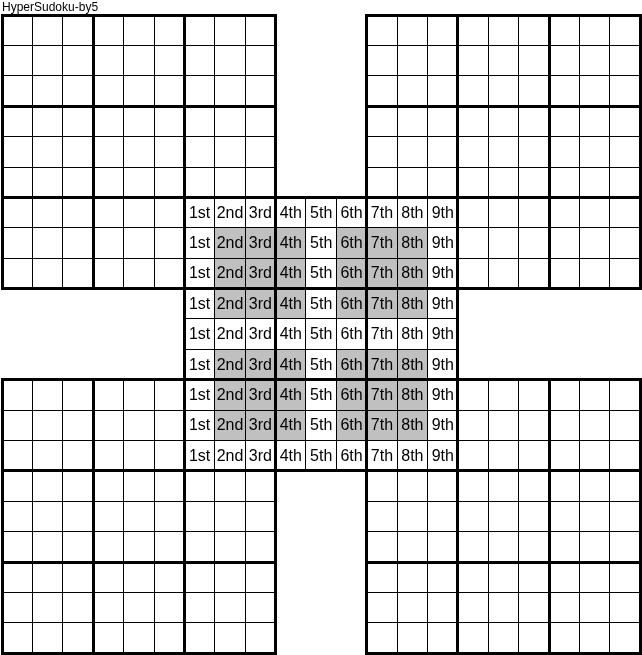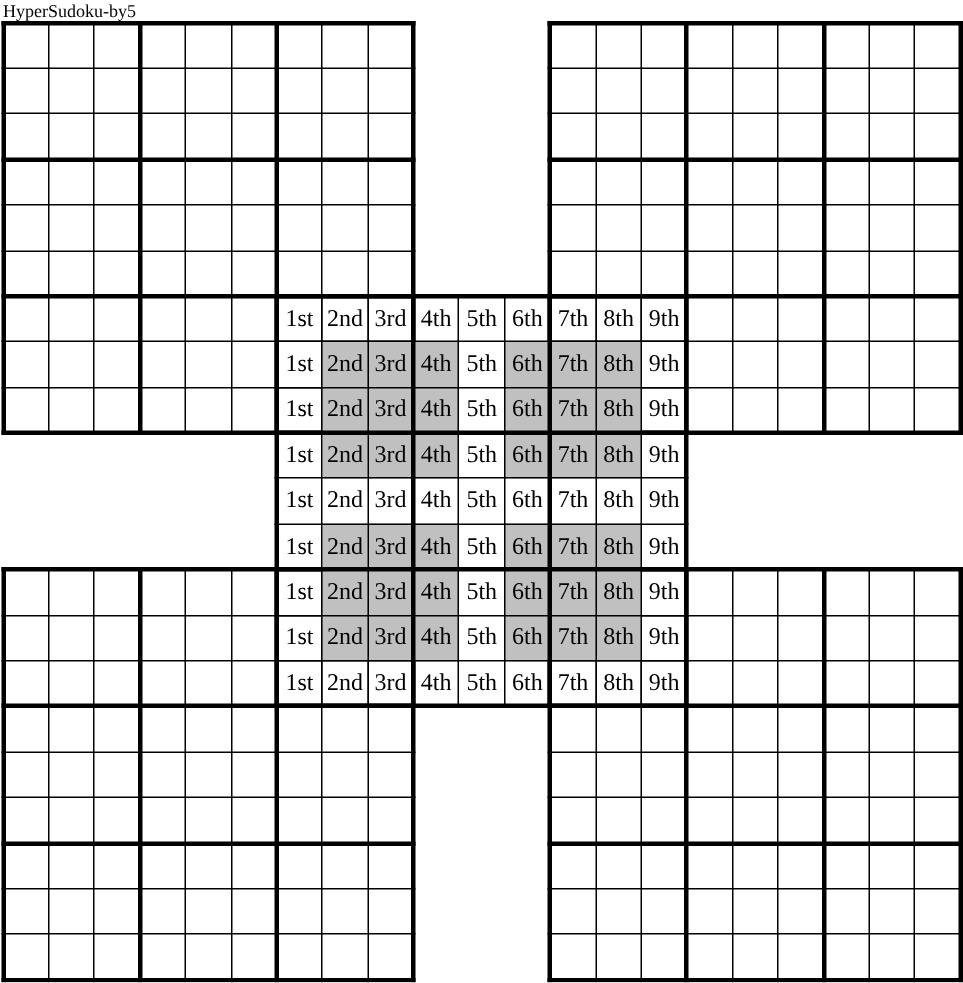--- a/index.html
+++ b/index.html
@@ -6,21 +6,21 @@
     --line:#000000;
     --shaded:#c0c0c0;
     --bg:#ffffff;
     --text:#000000;
   }
   html,body{margin:0;padding:0;background:var(--bg);}
   #canvas{
     position:relative;
     width:642px;height:655px;
     background:var(--bg);
-    font-family:Liberation Serif, serif;
+    font-family:Liberation Sans, sans-serif;
     overflow:hidden;
   }
   #title{
     position:absolute;left:2px;top:0px;
     font-size:12px;line-height:14px;color:var(--text);
     white-space:nowrap;
   }
   .grid{position:absolute;}
   .cell{
     position:absolute;

